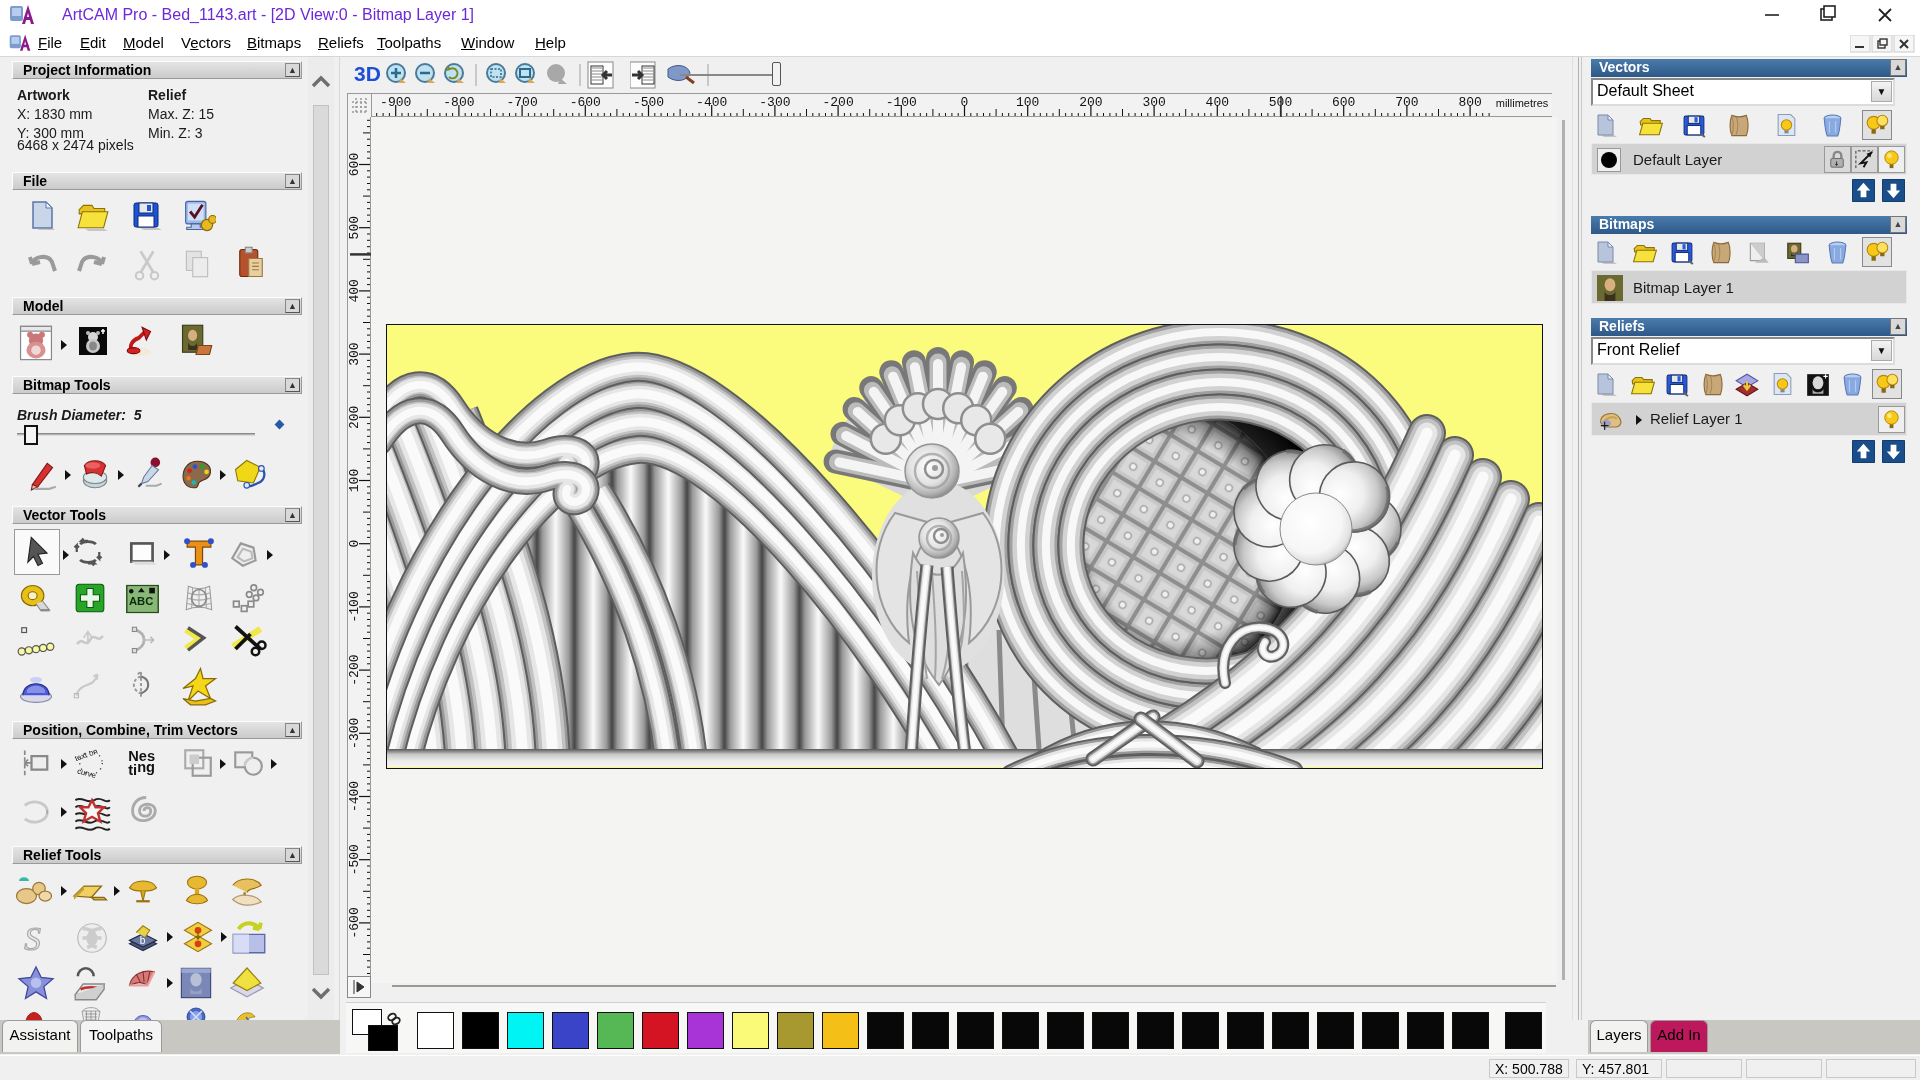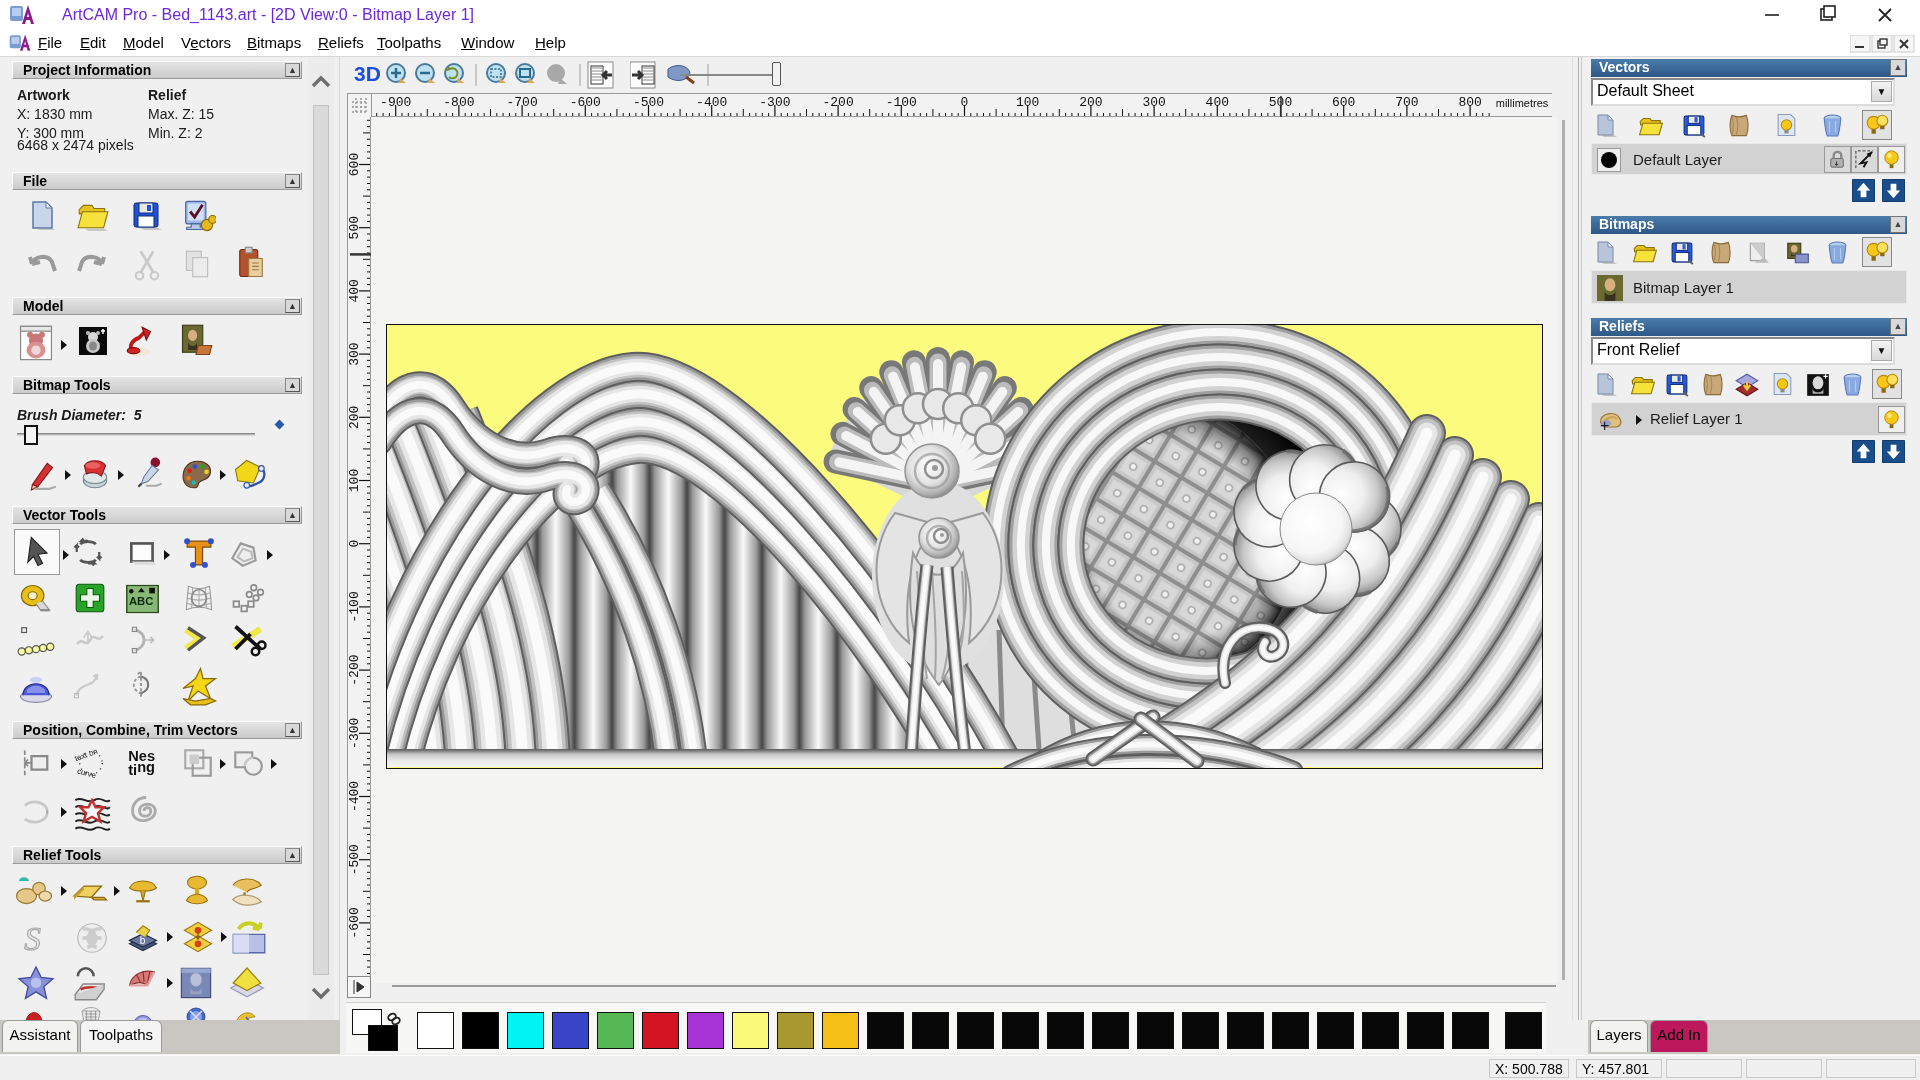--- a/index.html
+++ b/index.html
@@ -440,21 +440,21 @@
 </defs>
 </svg>
 
 <div class="abs" id="leftpanel">
   <div class="sechdr" style="top:4px">Project Information<span class="collbtn">▲</span></div>
   <div class="ptext b" style="left:17px;top:30px">Artwork</div>
   <div class="ptext b" style="left:148px;top:30px">Relief</div>
   <div class="ptext" style="left:17px;top:49px">X: 1830 mm</div>
   <div class="ptext" style="left:148px;top:49px">Max. Z: 15</div>
   <div class="ptext" style="left:17px;top:68px">Y: 300 mm</div>
-  <div class="ptext" style="left:148px;top:68px">Min. Z: 2</div>
+  <div class="ptext" style="left:148px;top:68px">Min. Z: 3</div>
   <div class="ptext" style="left:17px;top:80px">6468 x 2474 pixels</div>
   <div class="sechdr" style="top:115px">File<span class="collbtn">▲</span></div>
   <svg class="abs" style="left:26px;top:142px" width="32" height="32">
       <use href="#s-doc"></use>
     </svg>
   <svg class="abs" style="left:76px;top:142px" width="34" height="34">
       <use href="#s-folder"></use>
     </svg>
   <svg class="abs" style="left:130px;top:142px" width="32" height="32">
       <use href="#s-floppy"></use>

